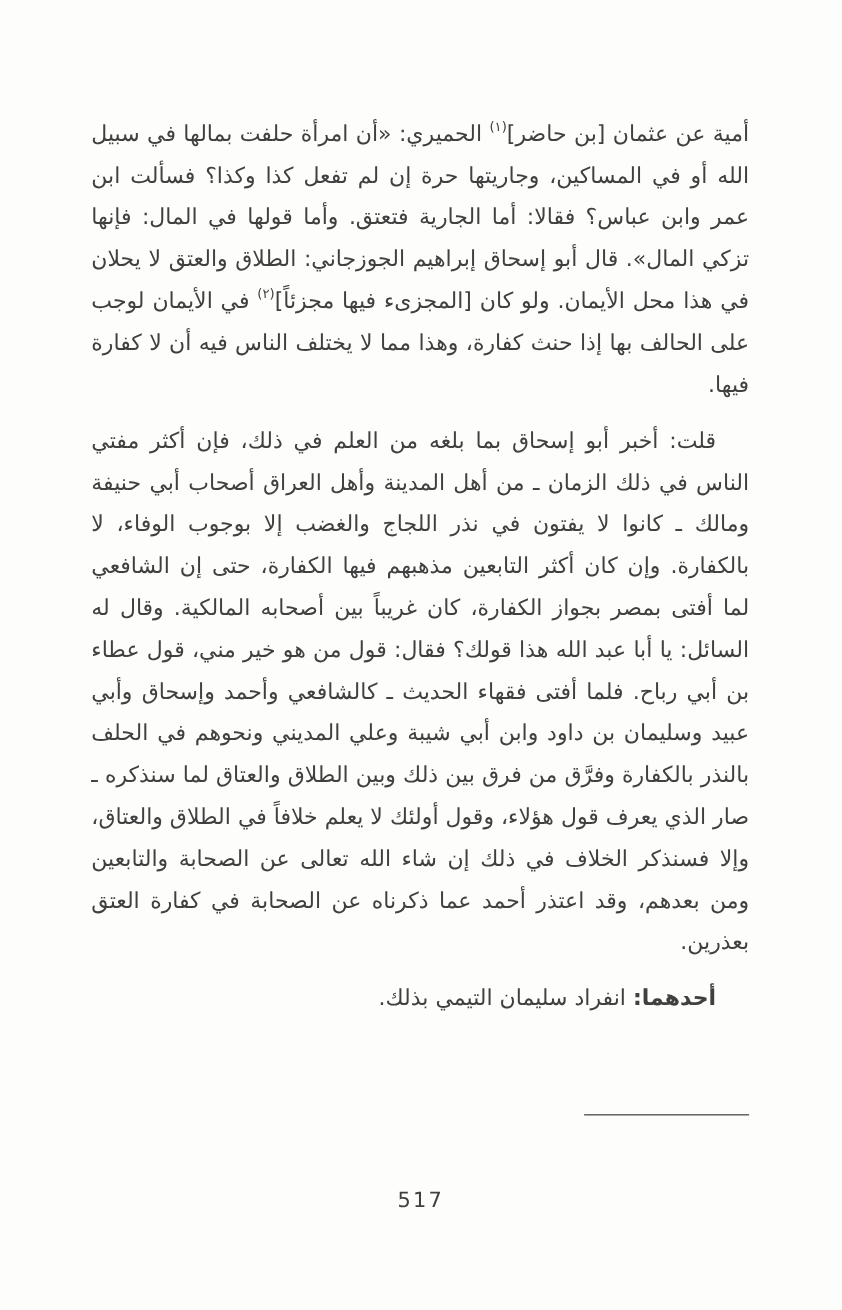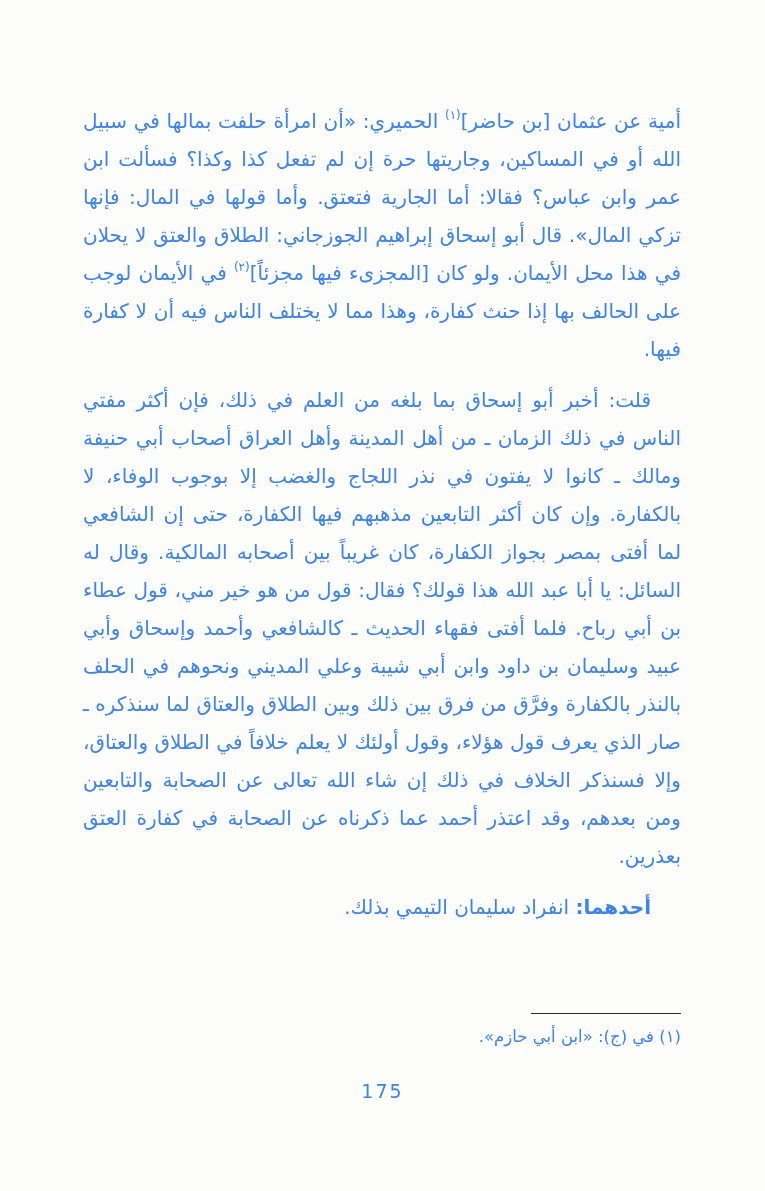--- a/index.html
+++ b/index.html
@@ -3,21 +3,21 @@
 <meta charset="utf-8">
 <style>
   * { margin: 0; padding: 0; box-sizing: border-box; }
   html, body { background: #d9d9d6; }
   .page {
     position: relative;
     width: 765px;
     height: 1191px;
     margin: 0 auto;
     background: #fdfdfb;
-    color: #3b82f6;
+    color: #404040;
     font-family: "DejaVu Sans", sans-serif;
     direction: rtl;
     overflow: hidden;
   }
   .text-block {
     position: absolute;
     top: 102px;
     right: 84px;
     width: 598px;
     font-size: 20px;
@@ -72,18 +72,17 @@
 
     <p class="para">قلت: أخبر أبو إسحاق بما بلغه من العلم في ذلك، فإن أكثر مفتي الناس في ذلك الزمان ـ من أهل المدينة وأهل العراق أصحاب أبي حنيفة ومالك ـ كانوا لا يفتون في نذر اللجاج والغضب إلا بوجوب الوفاء، لا بالكفارة. وإن كان أكثر التابعين مذهبهم فيها الكفارة، حتى إن الشافعي لما أفتى بمصر بجواز الكفارة، كان غريباً بين أصحابه المالكية. وقال له السائل: يا أبا عبد الله هذا قولك؟ فقال: قول من هو خير مني، قول عطاء بن أبي رباح. فلما أفتى فقهاء الحديث ـ كالشافعي وأحمد وإسحاق وأبي عبيد وسليمان بن داود وابن أبي شيبة وعلي المديني ونحوهم في الحلف بالنذر بالكفارة وفرَّق من فرق بين ذلك وبين الطلاق والعتاق لما سنذكره ـ صار الذي يعرف قول هؤلاء، وقول أولئك لا يعلم خلافاً في الطلاق والعتاق، وإلا فسنذكر الخلاف في ذلك إن شاء الله تعالى عن الصحابة والتابعين ومن بعدهم، وقد اعتذر أحمد عما ذكرناه عن الصحابة في كفارة العتق بعذرين.</p>
 
     <p class="para last"><span class="lead-word">أحدهما:</span><span> انفراد سليمان التيمي بذلك.</span></p>
 
   </main>
 
   <div class="fn-rule"></div>
 
   <div class="footnotes">
-    <span>(١) في (ج): «ابن أبي حازم».</span>
   </div>
 
-  <div class="page-number">175</div>
+  <div class="page-number">517</div>
 
 </div>
 
 </body></html>

